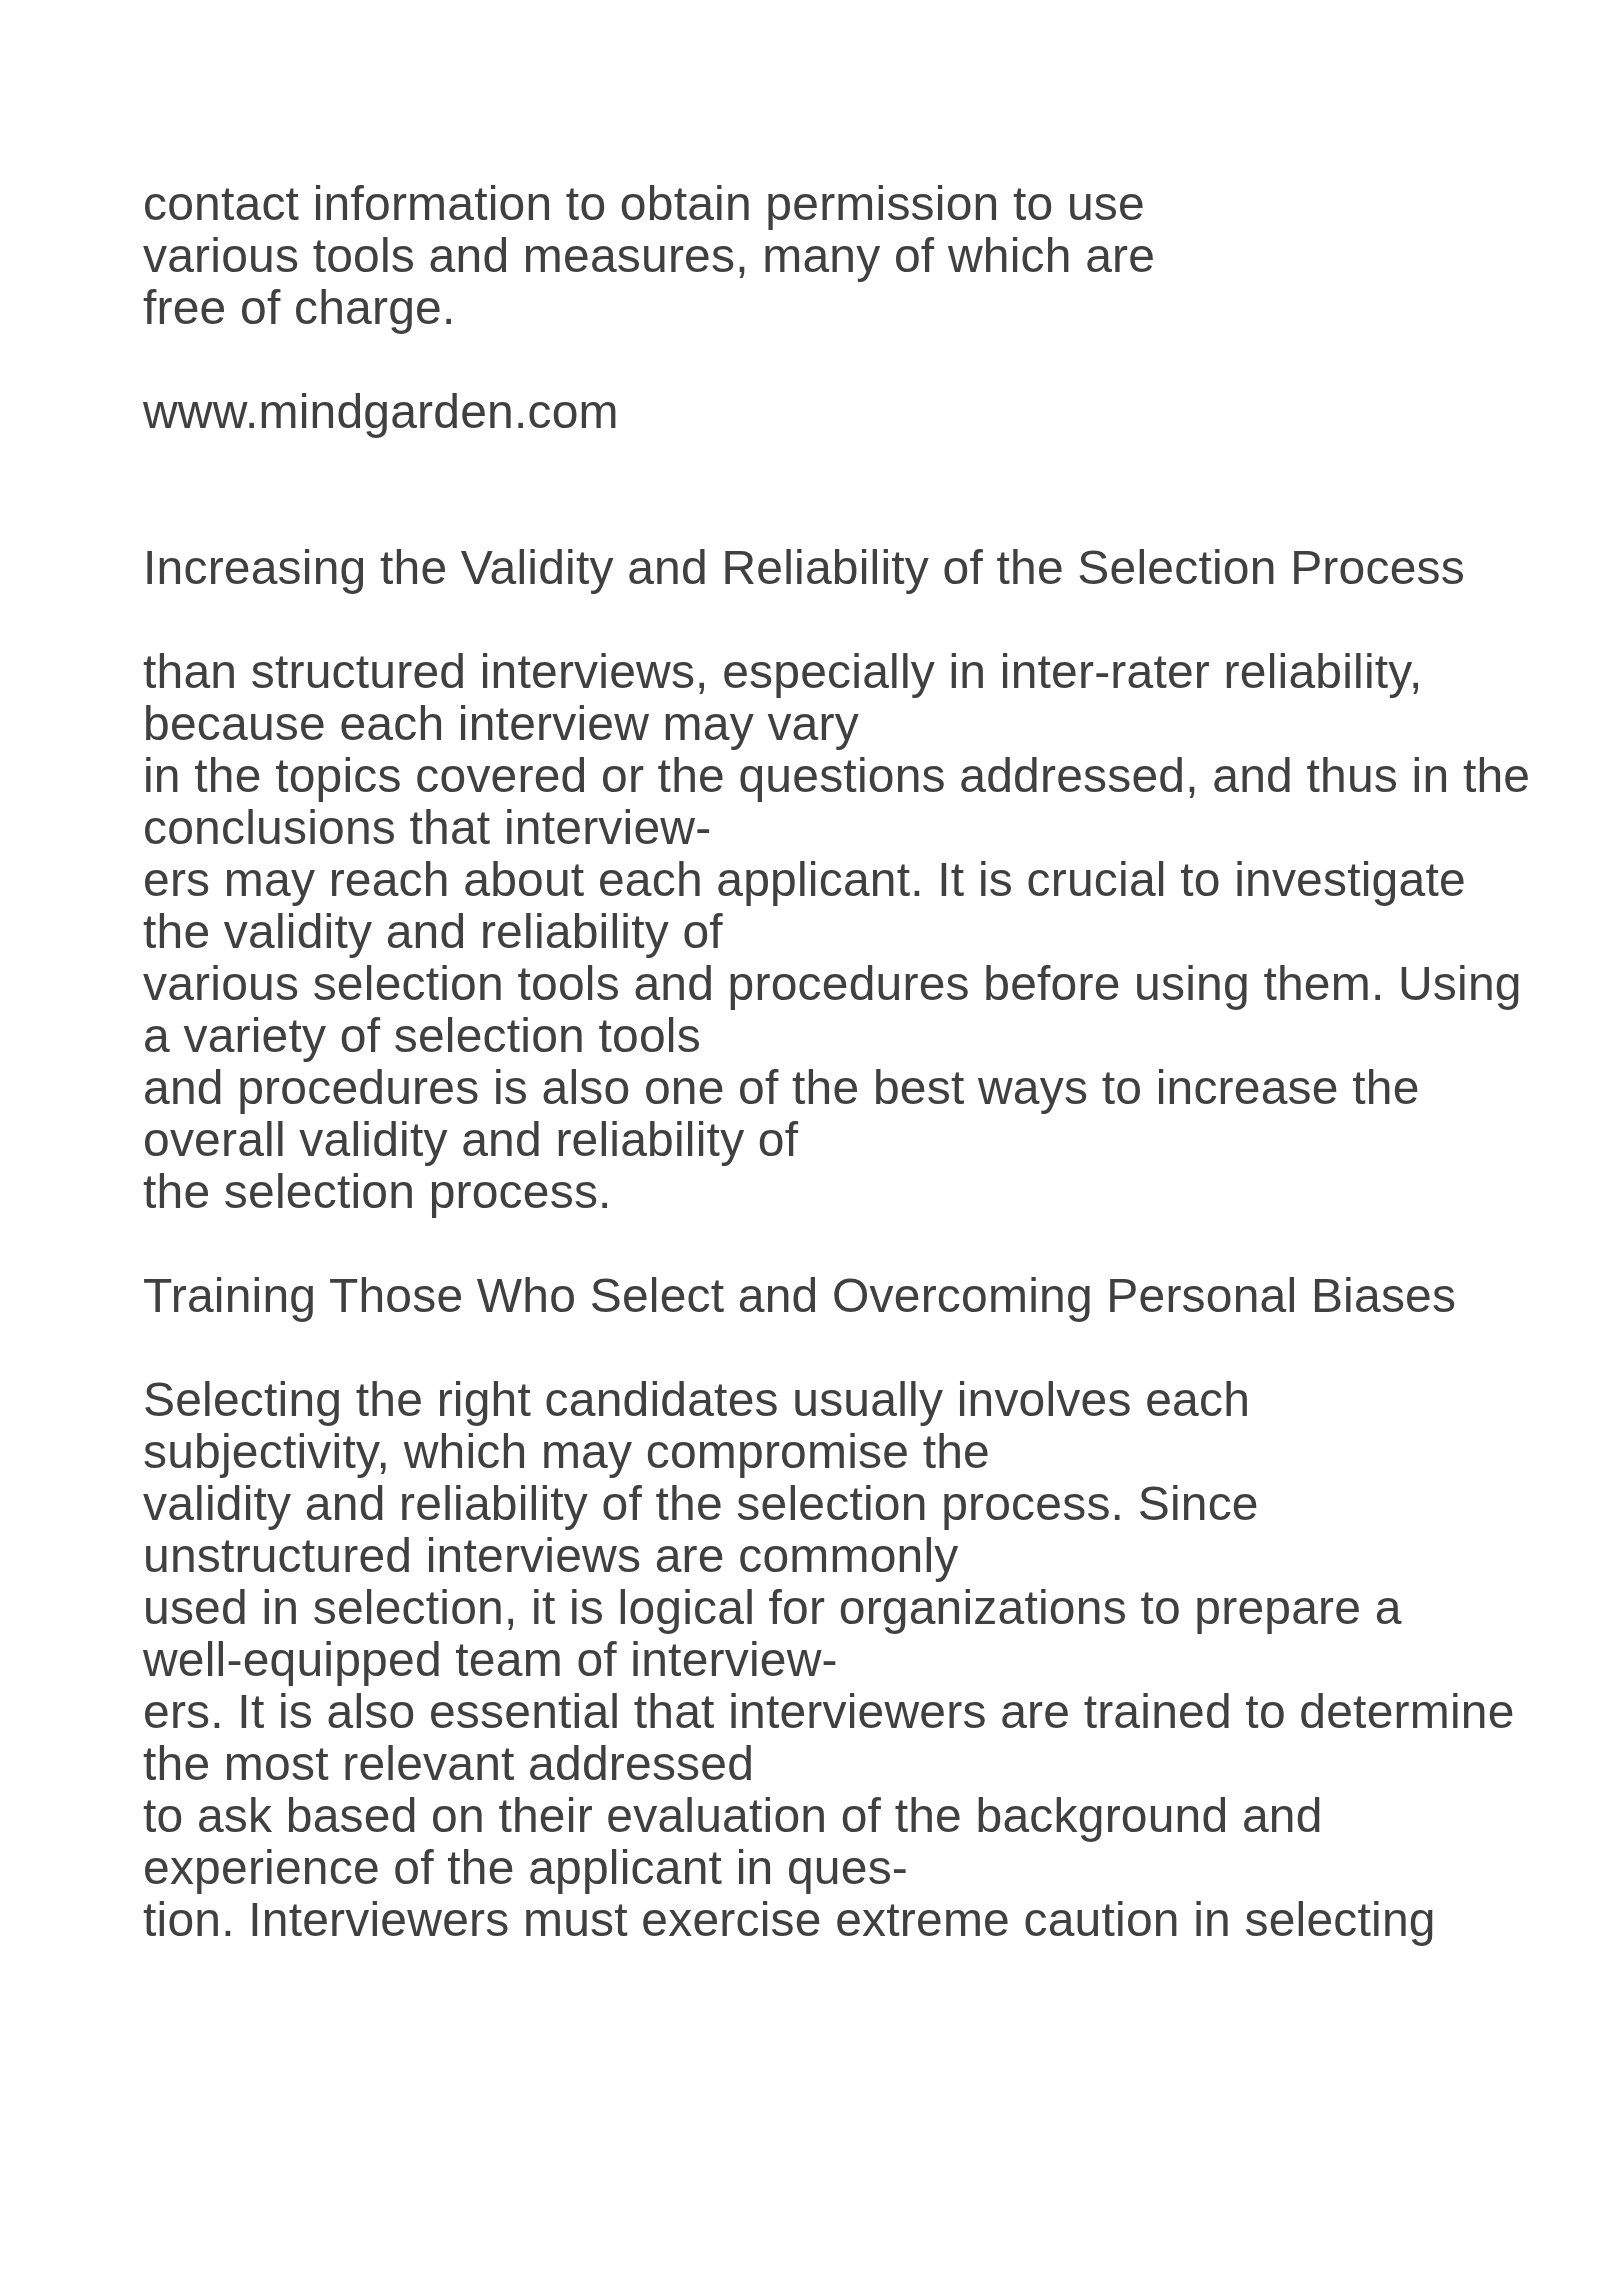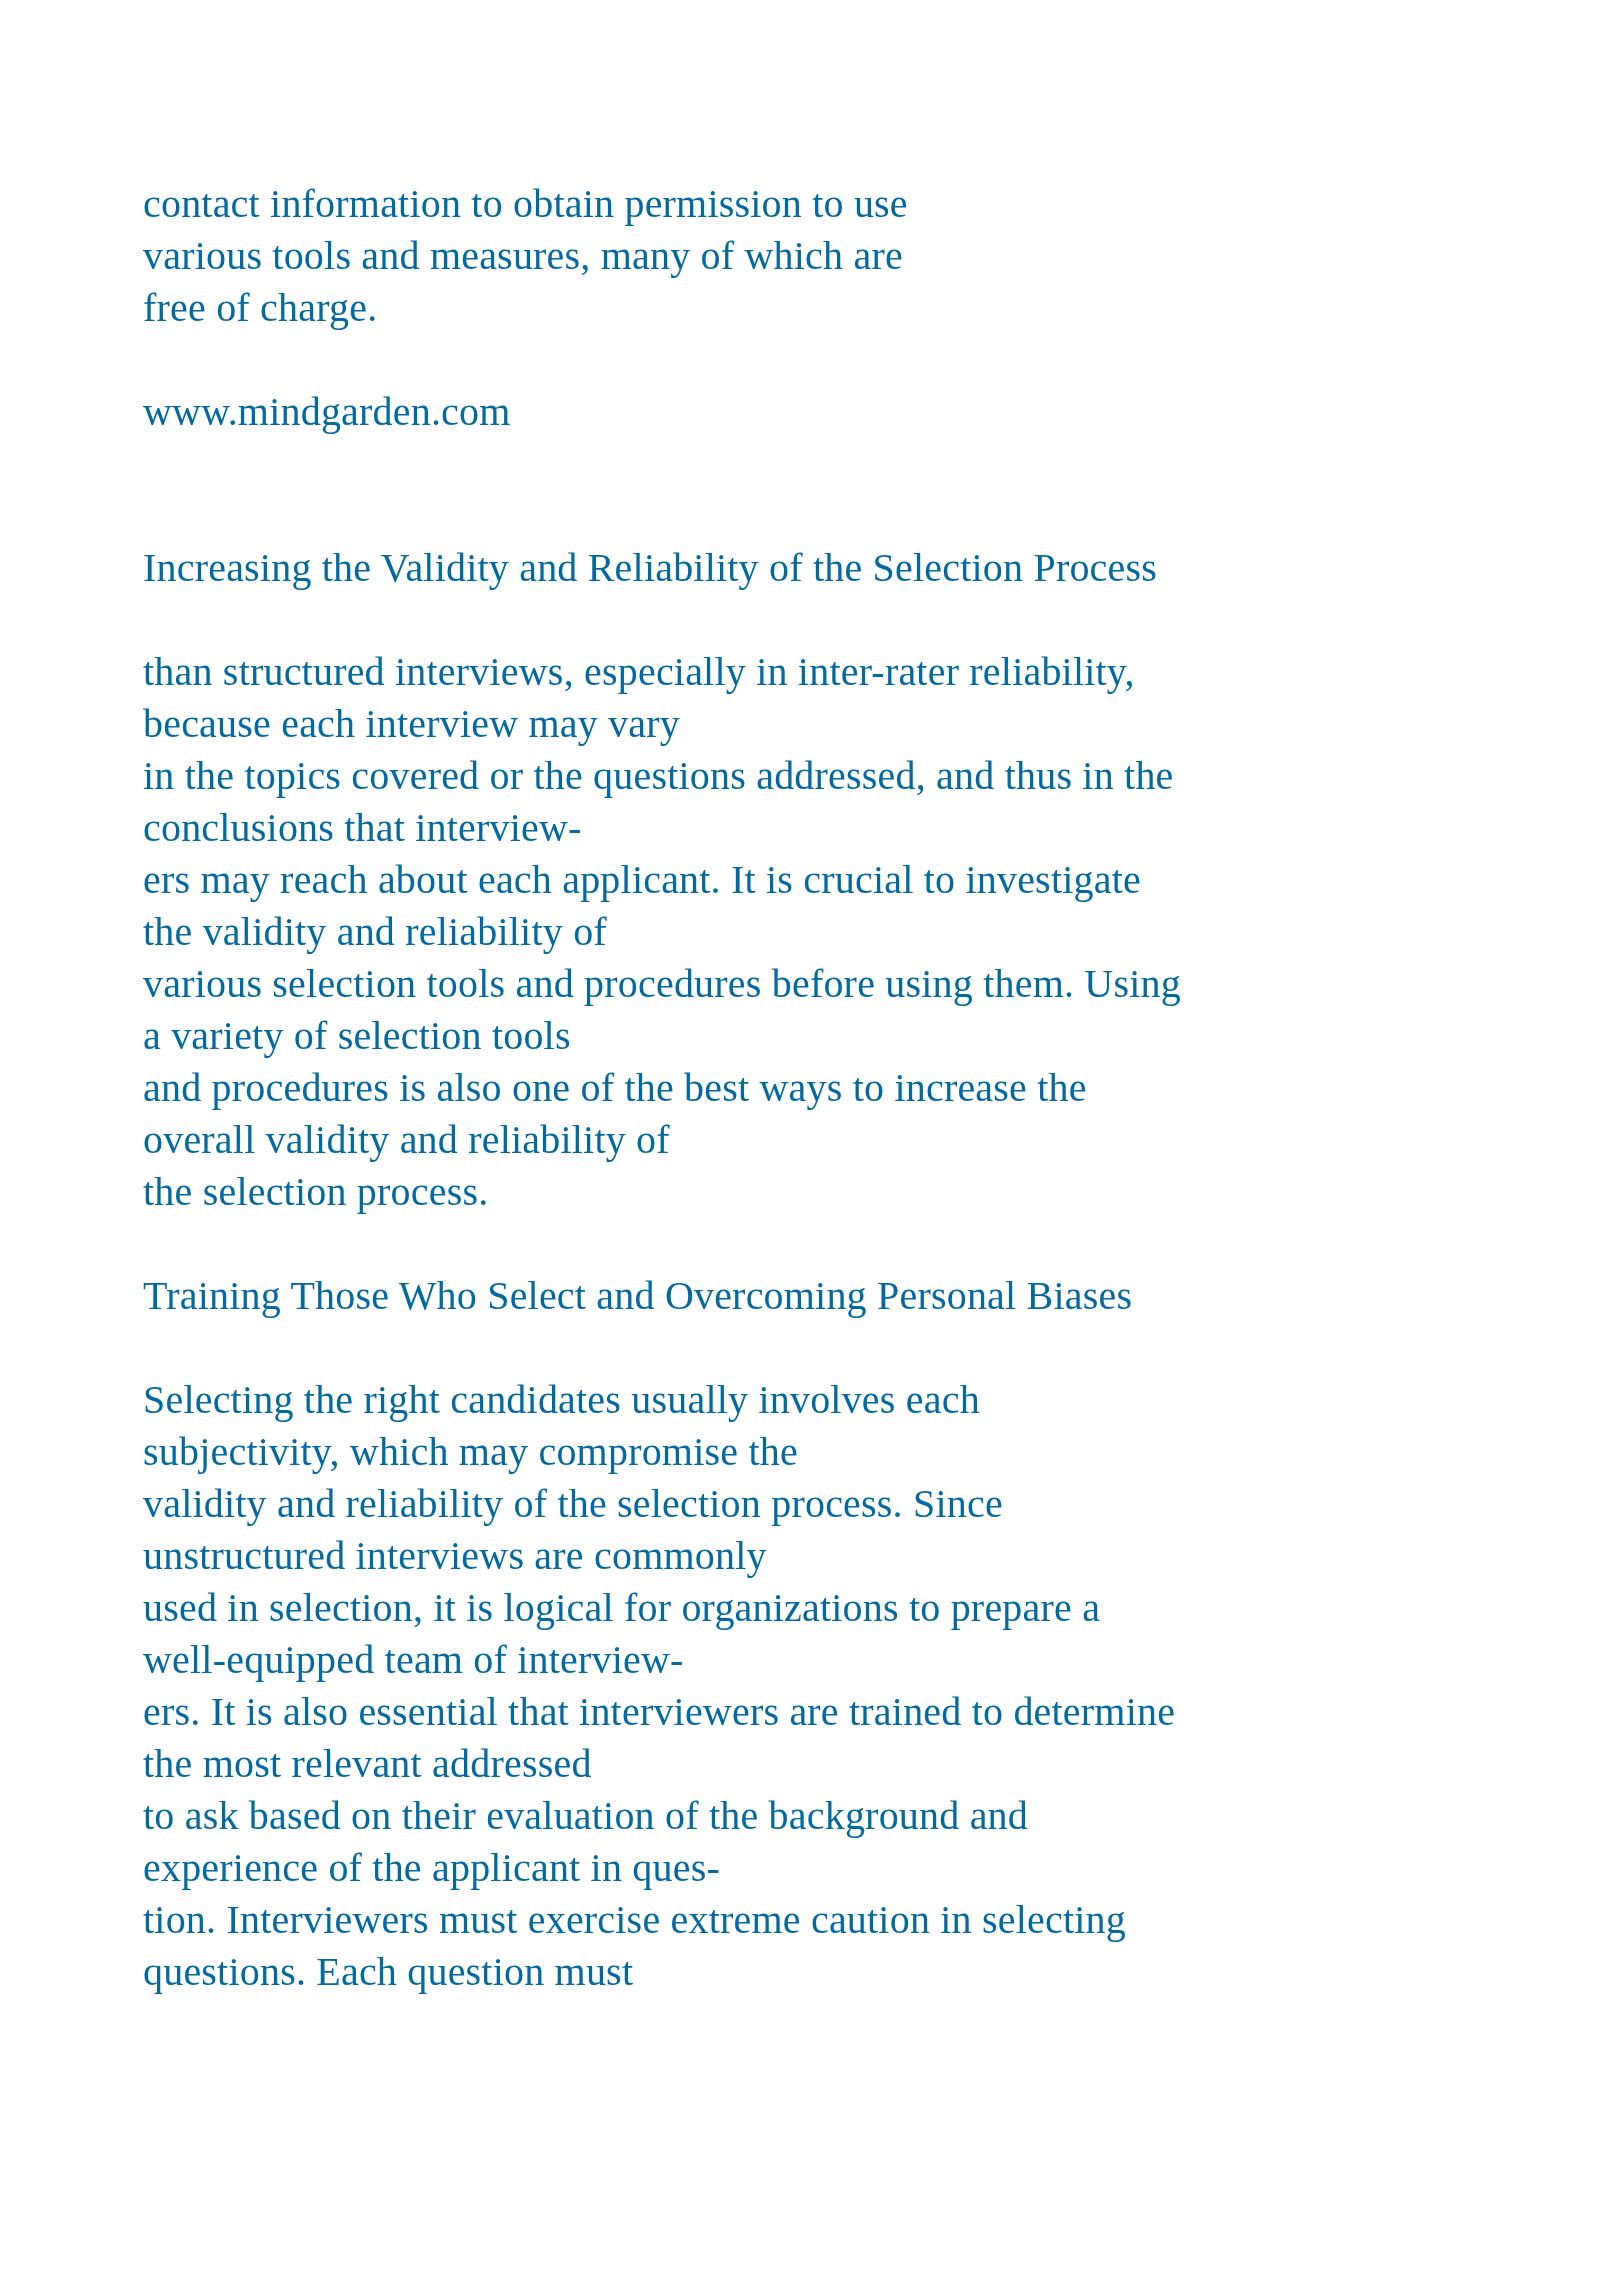--- a/index.html
+++ b/index.html
@@ -14,25 +14,25 @@
     background: #ffffff;
     overflow: hidden;
   }
   .text-block {
     position: absolute;
     left: 143px;
     top: 178px;
     width: 1363px;
   }
   .line {
-    font-family: Liberation Serif, serif;
-    font-size: 40px;
+    font-family: Liberation Sans, sans-serif;
+    font-size: 48px;
     line-height: 52px;
     height: 52px;
-    color: #0369a1;
+    color: #404040;
     white-space: pre;
     letter-spacing: 0.2px;
   }
 </style>
 </head>
 <body>
 
 <div class="page">
   <div class="text-block">
     <div class="line">contact information to obtain permission to use</div>
@@ -62,16 +62,15 @@
     <div class="line">subjectivity, which may compromise the</div>
     <div class="line">validity and reliability of the selection process. Since</div>
     <div class="line">unstructured interviews are commonly</div>
     <div class="line">used in selection, it is logical for organizations to prepare a</div>
     <div class="line">well-equipped team of interview-</div>
     <div class="line">ers. It is also essential that interviewers are trained to determine</div>
     <div class="line">the most relevant addressed</div>
     <div class="line">to ask based on their evaluation of the background and</div>
     <div class="line">experience of the applicant in ques-</div>
     <div class="line">tion. Interviewers must exercise extreme caution in selecting</div>
-    <div class="line">questions. Each question must</div>
   </div>
 </div>
 
 
 </body></html>

